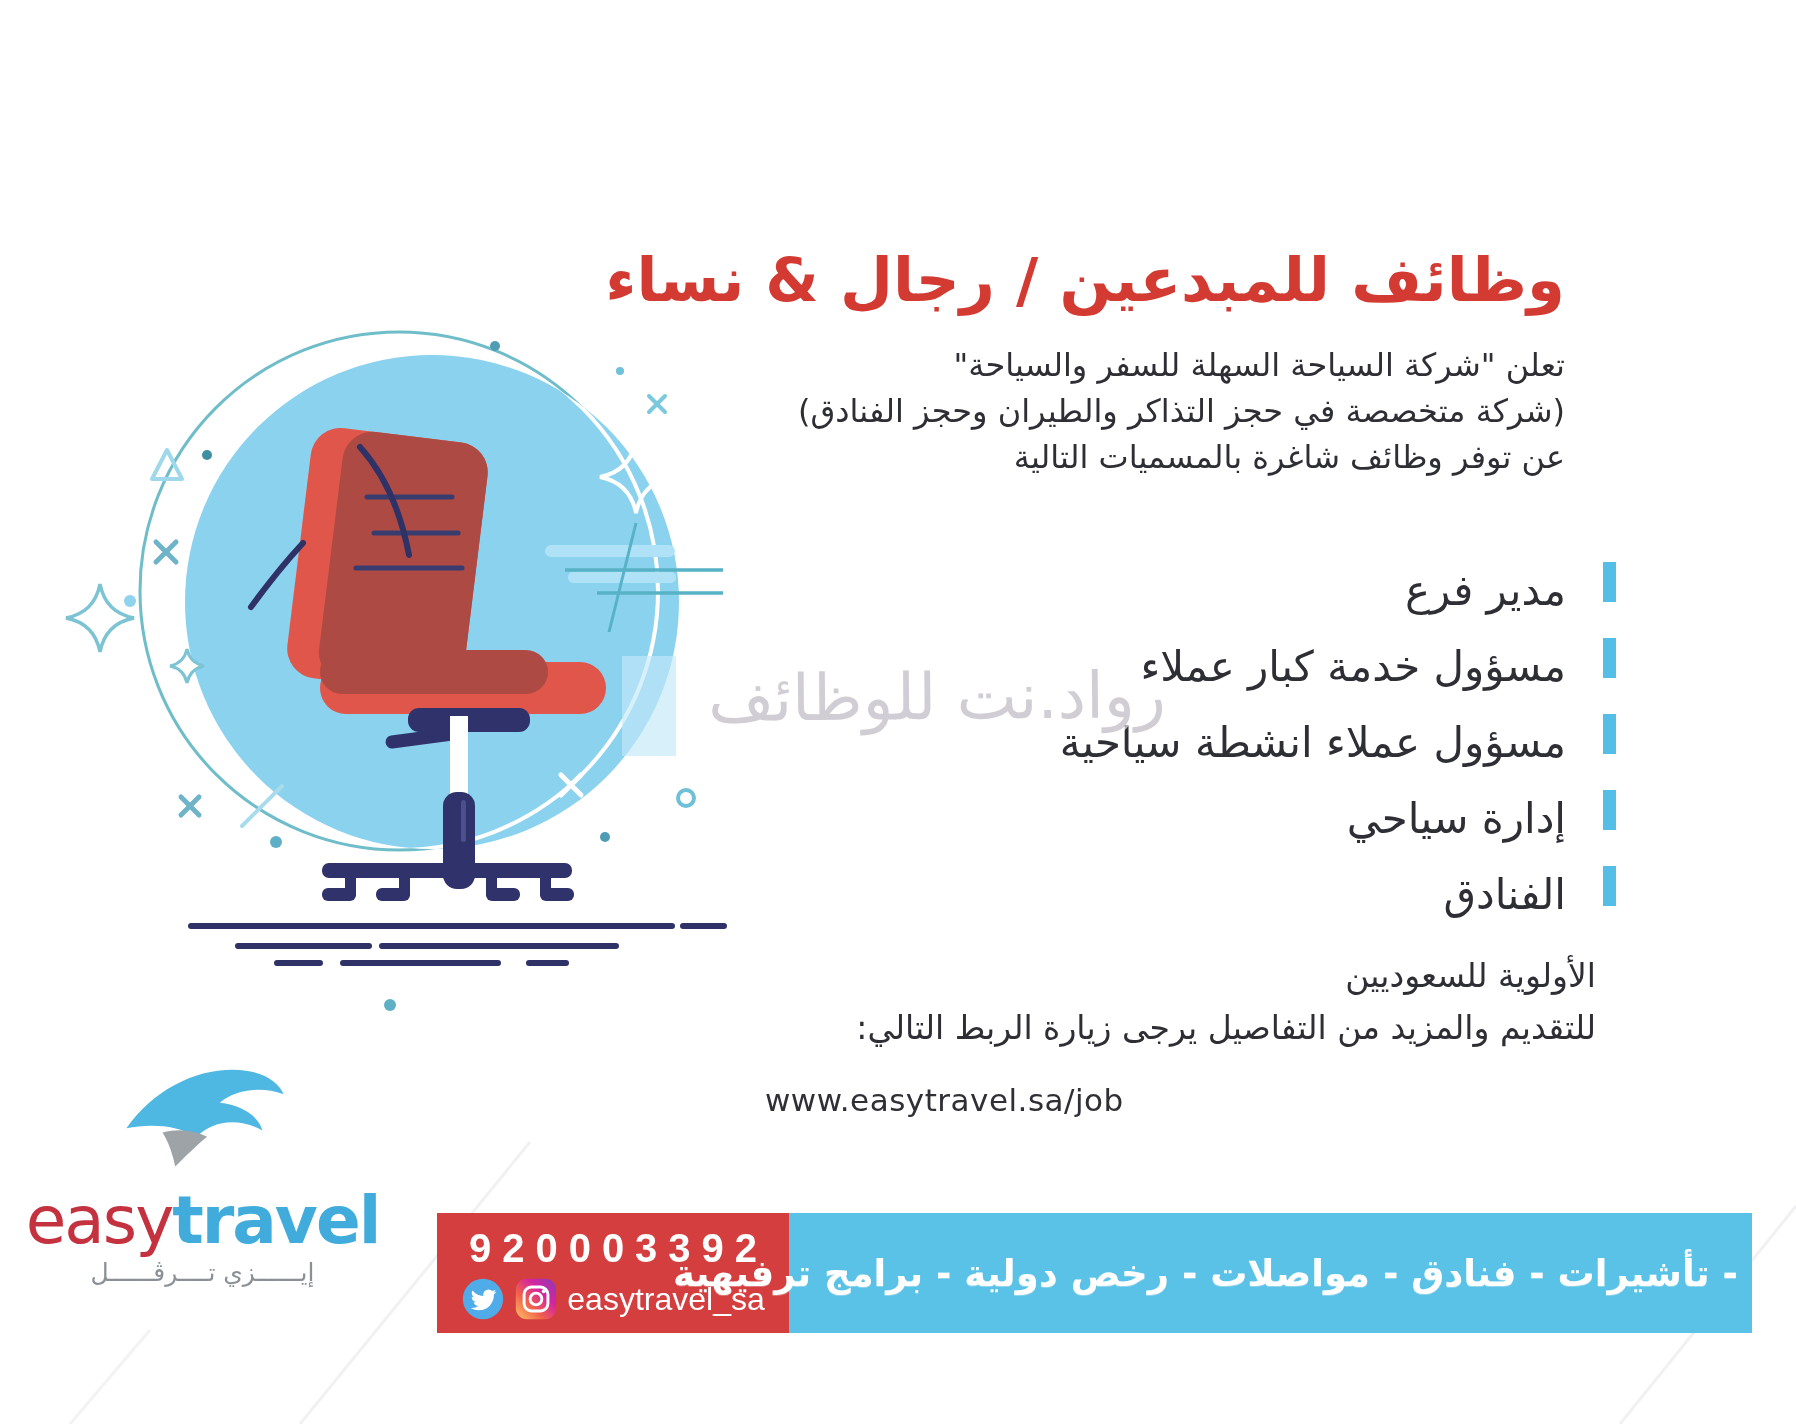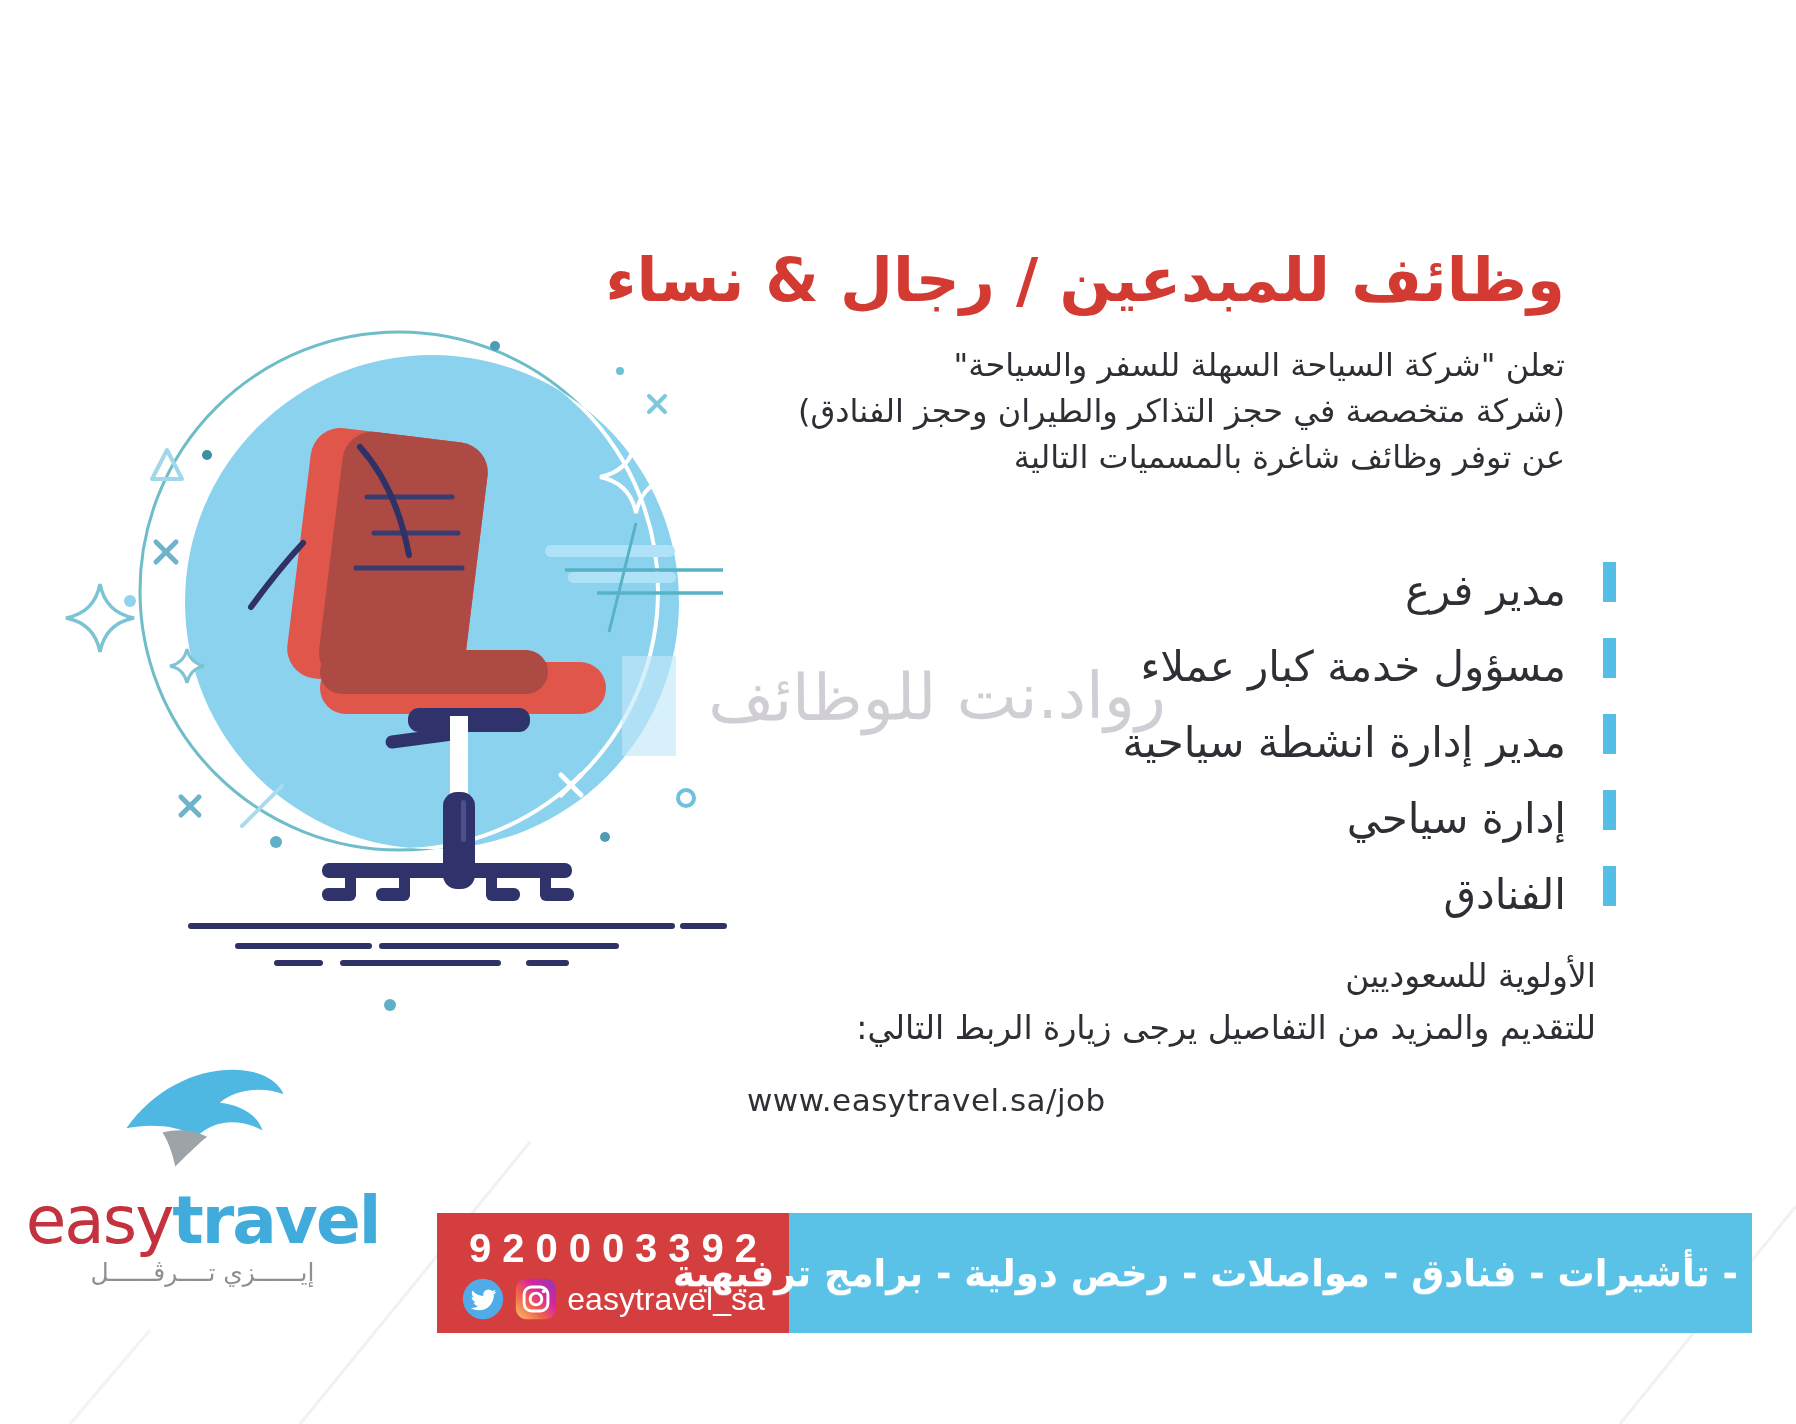--- a/index.html
+++ b/index.html
@@ -26,21 +26,21 @@
 
   .priority{
     position:absolute;right:200px;top:956px;direction:rtl;text-align:right;
     font-size:33px;color:#2e2e35;white-space:nowrap;
   }
   .apply{
     position:absolute;right:200px;top:1008px;direction:rtl;text-align:right;
     font-size:33px;color:#2e2e35;white-space:nowrap;
   }
   .url{
-    position:absolute;left:747px;top:1082px;font-size:31px;color:#2f2f36;
+    position:absolute;left:765px;top:1082px;font-size:31px;color:#2f2f36;
     font-family:"DejaVu Sans",sans-serif;letter-spacing:0.5px;
   }
   .watermark{
     position:absolute;right:630px;top:660px;direction:rtl;font-size:64px;
     color:#b5b0bb;opacity:.62;white-space:nowrap;letter-spacing:2px;
     text-shadow:0 0 2px #ffffff,2px 2px 0 #ffffff,-2px -2px 0 #ffffff;
     transform:rotate(-0.5deg);
   }
 
   
@@ -194,21 +194,21 @@
     <div class="job-row">
       <span class="job-marker"></span>
       <span class="job-label">مدير فرع</span>
     </div>
     <div class="job-row">
       <span class="job-marker"></span>
       <span class="job-label">مسؤول خدمة كبار عملاء</span>
     </div>
     <div class="job-row">
       <span class="job-marker"></span>
-      <span class="job-label">مدير إدارة انشطة سياحية</span>
+      <span class="job-label">مسؤول عملاء انشطة سياحية</span>
     </div>
     <div class="job-row">
       <span class="job-marker"></span>
       <span class="job-label">إدارة سياحي</span>
     </div>
     <div class="job-row">
       <span class="job-marker"></span>
       <span class="job-label">الفنادق</span>
     </div>
   </div>

